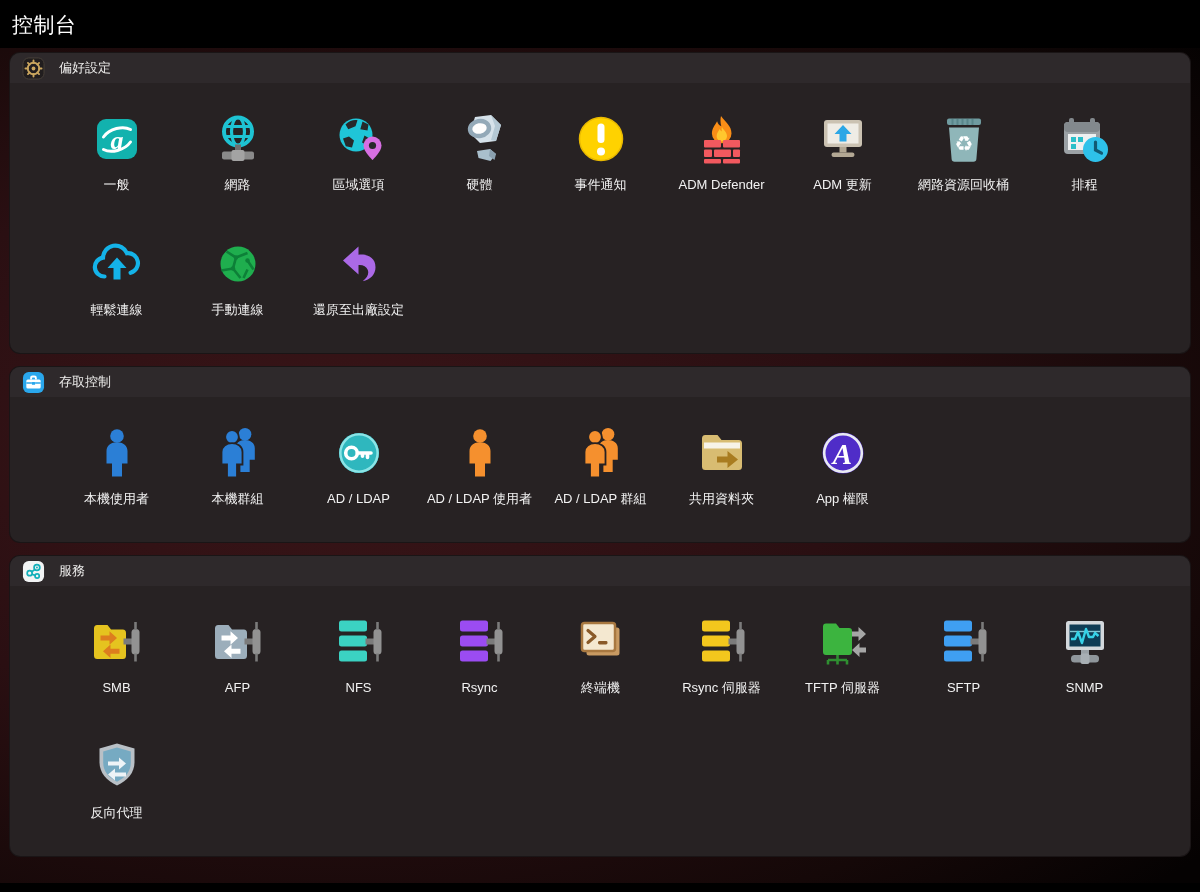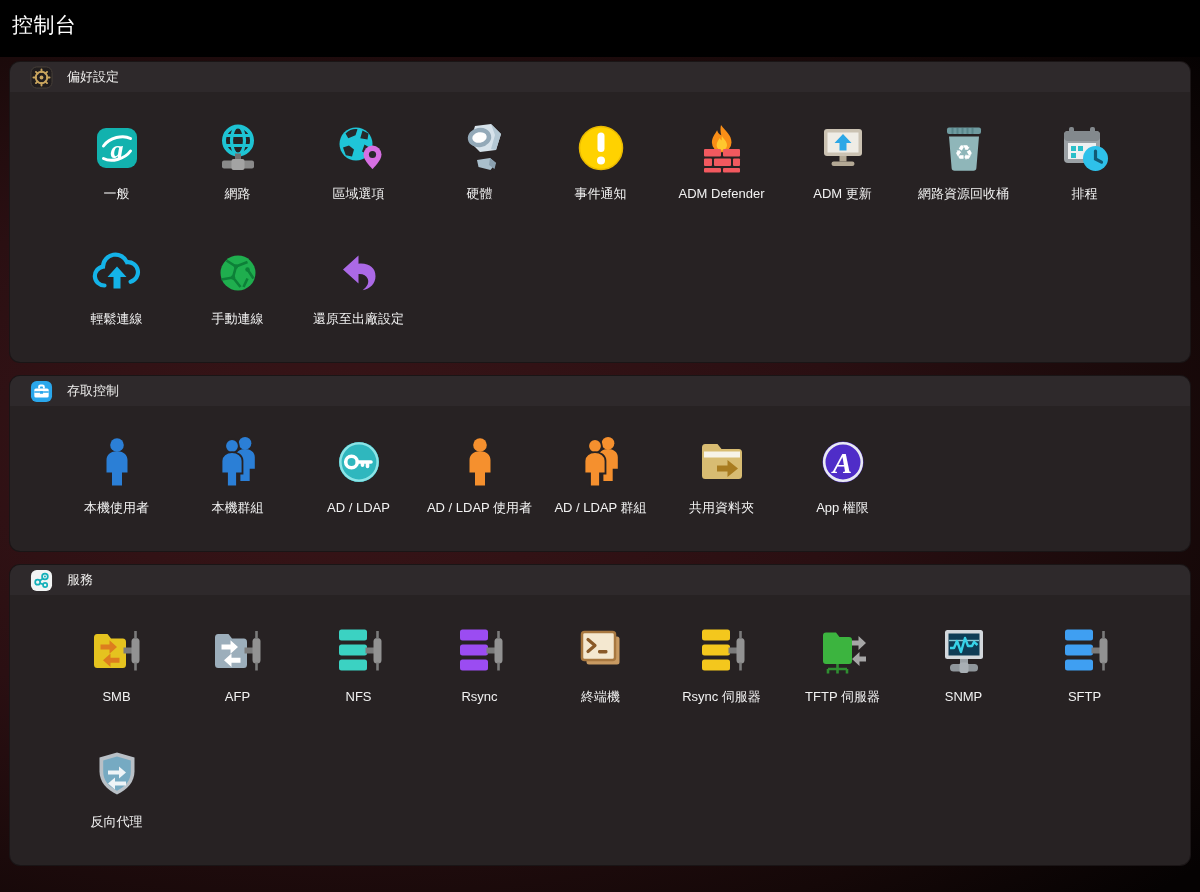--- a/index.html
+++ b/index.html
@@ -1,26 +1,26 @@
 <!DOCTYPE html>
 <html><head>
 <meta charset="utf-8">
 <style>
   *{margin:0;padding:0;box-sizing:border-box}
   html,body{width:1200px;height:892px;overflow:hidden}
   body{background:#000;font-family:"Liberation Sans",sans-serif;-webkit-font-smoothing:antialiased}
-  .page-title{color:#fff;font-size:21px;padding:11px 0 0 12px;height:57px;letter-spacing:.5px}
+  .page-title{color:#fff;font-size:21px;padding:11px 0 0 12px;height:48px;letter-spacing:.5px}
   .panels{
     padding:5px 10px 10px;
     display:flex;flex-direction:column;gap:14px;
     background:radial-gradient(95% 75% at 28% 48%, #3a1518 0%, #2a0f12 45%, #150808 80%, #050202 100%);
     min-height:835px;
   }
   .panel{background:#272223;border-radius:10px;overflow:hidden;box-shadow:0 0 0 1px #1a1516}
-  .panel-header{height:30px;background:#2e292b;display:flex;align-items:center;gap:14px;padding:0 20px}
+  .panel-header{height:30px;background:#2e292b;display:flex;align-items:center;gap:14px;padding:0 12px}
   .header-icon{display:flex}
   .header-icon svg{width:23px;height:23px;display:block}
   .header-label{color:#ecebea;font-size:13px}
   .grid{display:flex;flex-wrap:wrap;row-gap:44px;padding:28px 10px 36px 46px}
   .app{width:121px;display:flex;flex-direction:column;align-items:center;cursor:pointer}
   .app-icon{width:56px;height:56px}
   .app-icon svg{width:56px;height:56px;display:block}
   .app-label{margin-top:10px;color:#f2f2f2;font-size:13px;line-height:15px;white-space:nowrap;text-align:center}
 </style>
 </head>
@@ -424,52 +424,52 @@
                 <path d="M37 17.5h6.5V13l7.5 7-7.5 7v-4.5H37z"></path>
                 <path d="M51 33.5h-6.5V29L37 36l7.5 7v-4.5H51z"></path>
               </g>
             </svg>
           </div>
           <div class="app-label">TFTP 伺服器</div>
         </div>
         <div class="app">
           <div class="app-icon">
             <svg viewBox="0 0 56 56" xmlns="http://www.w3.org/2000/svg">
+              <g fill="#3f9ff2">
+                <rect x="8" y="6.5" width="28" height="11" rx="2.5"></rect>
+                <rect x="8" y="21.5" width="28" height="11" rx="2.5"></rect>
+                <rect x="8" y="36.5" width="28" height="11" rx="2.5"></rect>
+              </g>
+              <g>
+                <rect x="34.5" y="24.5" width="10" height="6" fill="#7b7b7b"></rect>
+                <rect x="42.5" y="15" width="8" height="25.5" rx="3.5" fill="#929292"></rect>
+                <rect x="45.2" y="8" width="2.6" height="8" fill="#7b7b7b"></rect>
+                <rect x="45.2" y="39.5" width="2.6" height="8" fill="#7b7b7b"></rect>
+              </g>
+            </svg>
+          </div>
+          <div class="app-label">SFTP</div>
+        </div>
+        <div class="app">
+          <div class="app-icon">
+            <svg viewBox="0 0 56 56" xmlns="http://www.w3.org/2000/svg">
               <rect x="9" y="7" width="38" height="29" rx="2.5" fill="#d3d8dc"></rect>
     <rect x="12.5" y="10.5" width="31" height="22" fill="#0e3c55"></rect>
     <path d="M13 17.5h30" stroke="#9fe8f2" stroke-width="1.4" opacity=".8"></path>
     <path d="M14 25h4l3-7 4 11 4-14 3 8h4l2-4 3.5 3" stroke="#37d2e8" stroke-width="2.4" fill="none" stroke-linejoin="round"></path>
     <rect x="24" y="36" width="8" height="5" fill="#9aa1a6"></rect>
     <rect x="14" y="41" width="28" height="7.5" rx="3.5" fill="#8f969b"></rect>
     <rect x="23.5" y="39.5" width="9" height="10.5" rx="2" fill="#a8afb4"></rect>
             </svg>
           </div>
           <div class="app-label">SNMP</div>
         </div>
         <div class="app">
           <div class="app-icon">
             <svg viewBox="0 0 56 56" xmlns="http://www.w3.org/2000/svg">
-              <g fill="#3f9ff2">
-                <rect x="8" y="6.5" width="28" height="11" rx="2.5"></rect>
-                <rect x="8" y="21.5" width="28" height="11" rx="2.5"></rect>
-                <rect x="8" y="36.5" width="28" height="11" rx="2.5"></rect>
-              </g>
-              <g>
-                <rect x="34.5" y="24.5" width="10" height="6" fill="#7b7b7b"></rect>
-                <rect x="42.5" y="15" width="8" height="25.5" rx="3.5" fill="#929292"></rect>
-                <rect x="45.2" y="8" width="2.6" height="8" fill="#7b7b7b"></rect>
-                <rect x="45.2" y="39.5" width="2.6" height="8" fill="#7b7b7b"></rect>
-              </g>
-            </svg>
-          </div>
-          <div class="app-label">SFTP</div>
-        </div>
-        <div class="app">
-          <div class="app-icon">
-            <svg viewBox="0 0 56 56" xmlns="http://www.w3.org/2000/svg">
               <path d="M28 4.5l17.5 5v13.8c0 10.5-7 18.2-17.5 23.2-10.5-5-17.5-12.7-17.5-23.2V9.5z" fill="#b9c0c6"></path>
     <path d="M28 8.5l13.8 4v11.2c0 8.6-5.6 14.9-13.8 19-8.2-4.1-13.8-10.4-13.8-19V12.5z" fill="#76aac2"></path>
     <g fill="#eef4f7">
                 <path d="M19 22.5h11v-4l7 6-7 6v-4H19z"></path>
                 <path d="M37 33.5H26v-4l-7 6 7 6v-4h11z"></path>
               </g>
             </svg>
           </div>
           <div class="app-label">反向代理</div>
         </div>

